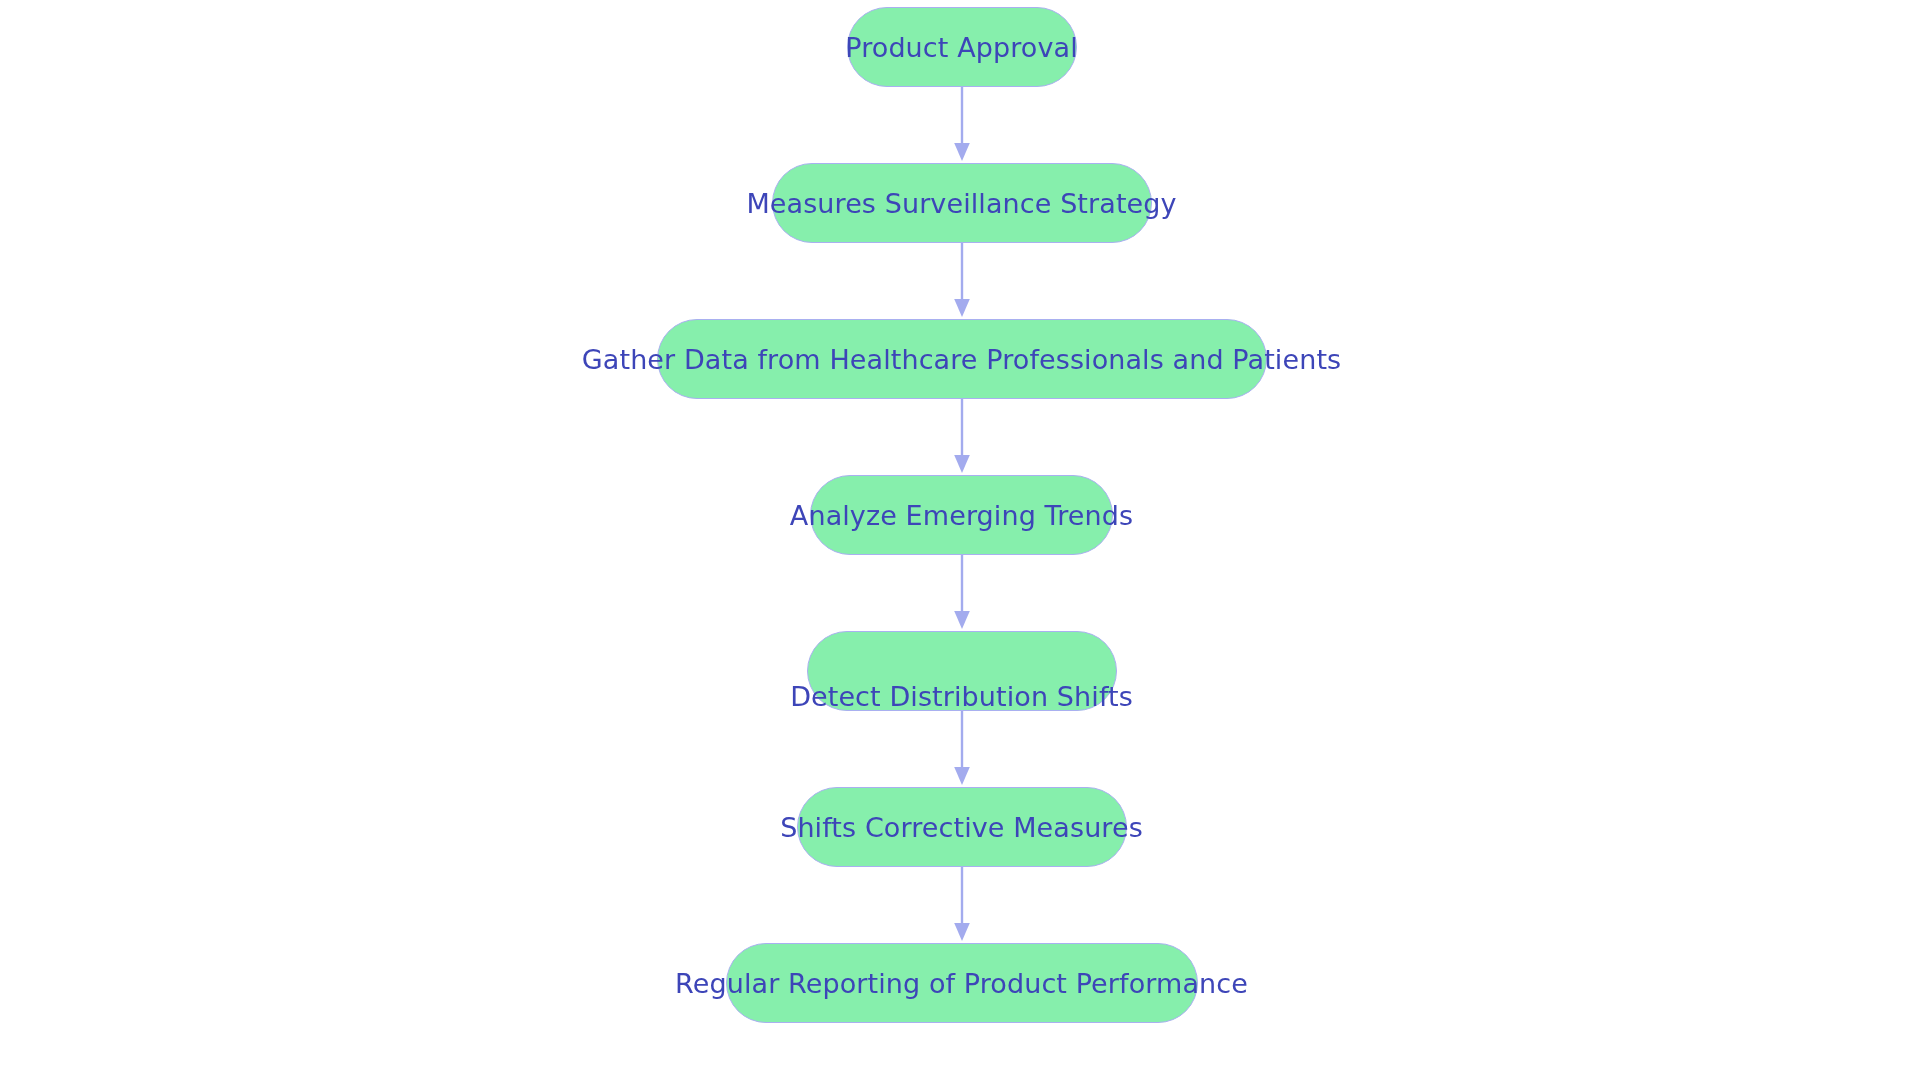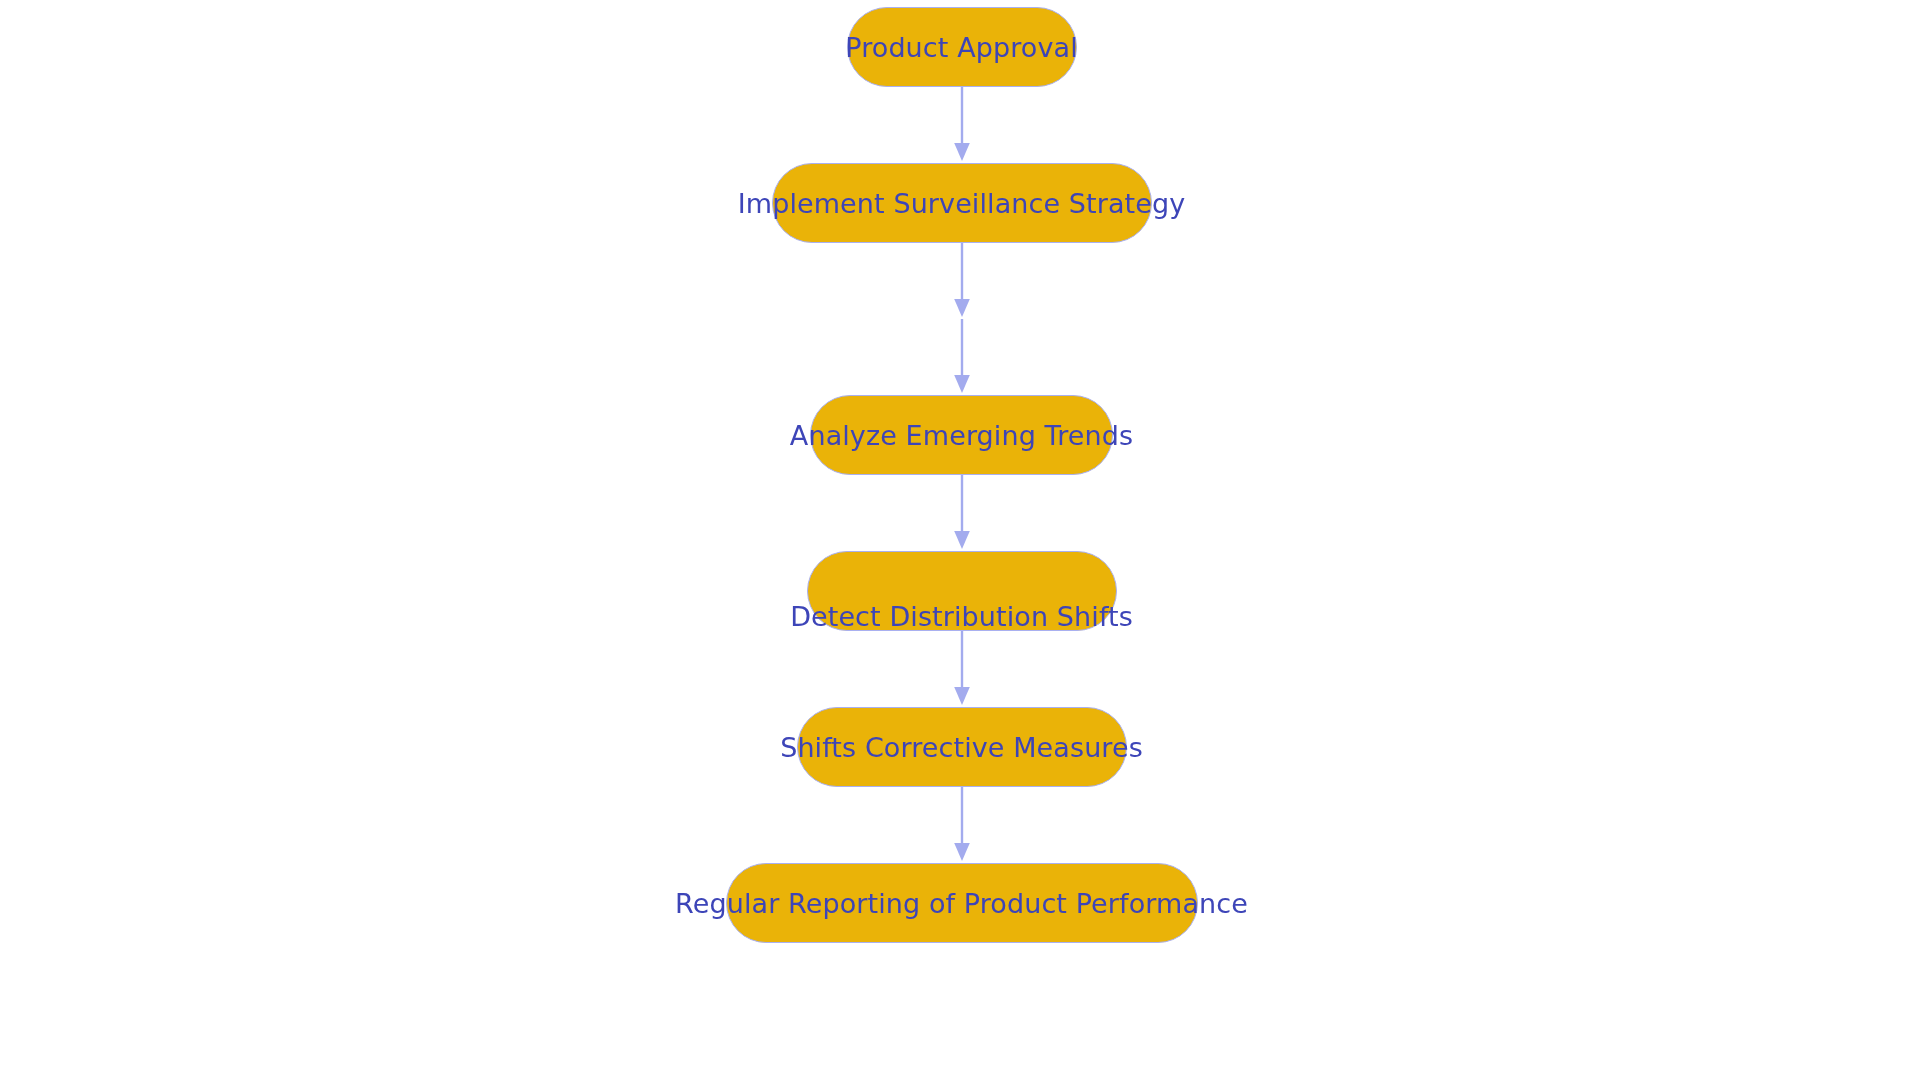--- a/index.html
+++ b/index.html
@@ -35,21 +35,21 @@
     padding-top: 7px;
     box-sizing: border-box;
   }
 
   
   .node {
     position: relative;
     height: 80px;
     box-sizing: border-box;
     border-radius: 40px;
-    background: #eab308;
+    background: #86efac;
     border: 1.5px solid #a9b0f0;
     display: flex;
     align-items: center;
     justify-content: center;
     margin-left: 3px; 
   }
 
   .node-label {
     font-size: 27px;
     line-height: 1;
@@ -87,28 +87,31 @@
     <div class="node w-0">
       <span class="node-label">Product Approval</span>
     </div>
 
     <svg class="connector" viewBox="0 0 24 76">
       <line x1="12" y1="0" x2="12" y2="60" stroke="#a3abee" stroke-width="2.4"></line>
       <polygon points="12,74 4.2,56 19.8,56" fill="#a3abee"></polygon>
     </svg>
 
     <div class="node w-1">
-      <span class="node-label">Implement Surveillance Strategy</span>
+      <span class="node-label">Measures Surveillance Strategy</span>
     </div>
 
     <svg class="connector" viewBox="0 0 24 76">
       <line x1="12" y1="0" x2="12" y2="60" stroke="#a3abee" stroke-width="2.4"></line>
       <polygon points="12,74 4.2,56 19.8,56" fill="#a3abee"></polygon>
     </svg>
 
+    <div class="node w-2">
+      <span class="node-label">Gather Data from Healthcare Professionals and Patients</span>
+    </div>
 
     <svg class="connector" viewBox="0 0 24 76">
       <line x1="12" y1="0" x2="12" y2="60" stroke="#a3abee" stroke-width="2.4"></line>
       <polygon points="12,74 4.2,56 19.8,56" fill="#a3abee"></polygon>
     </svg>
 
     <div class="node w-3">
       <span class="node-label">Analyze Emerging Trends</span>
     </div>
 

